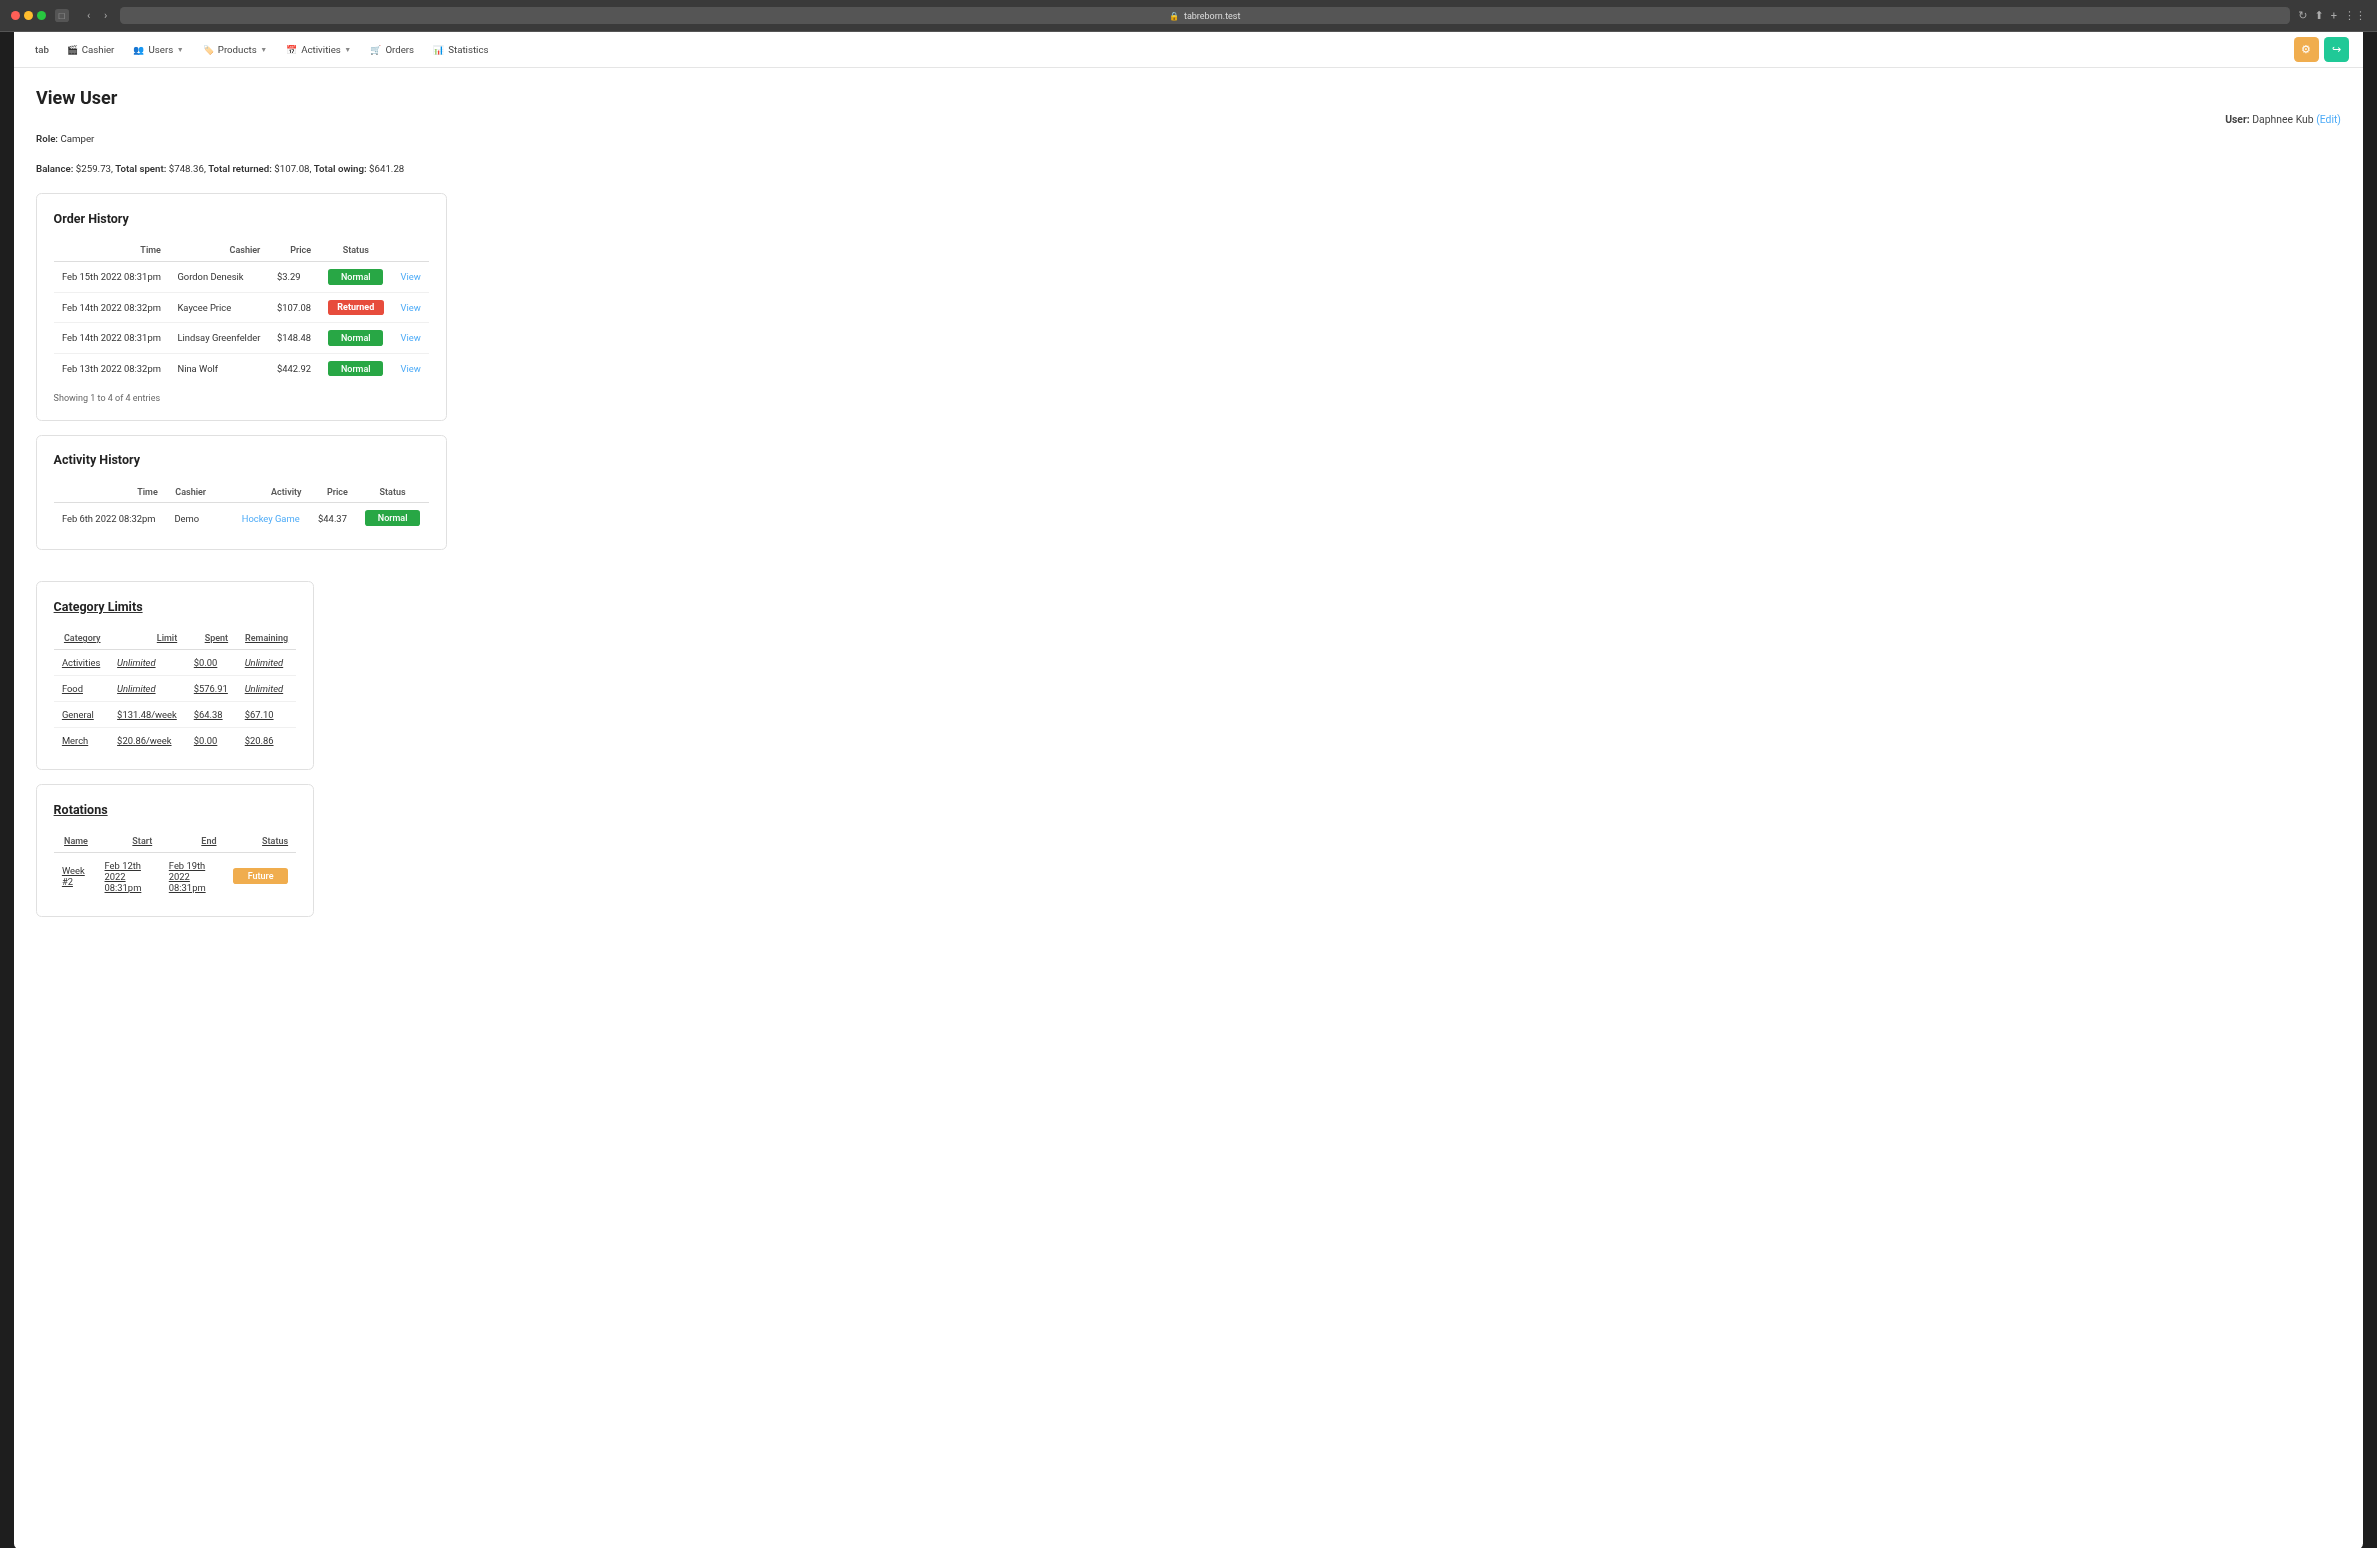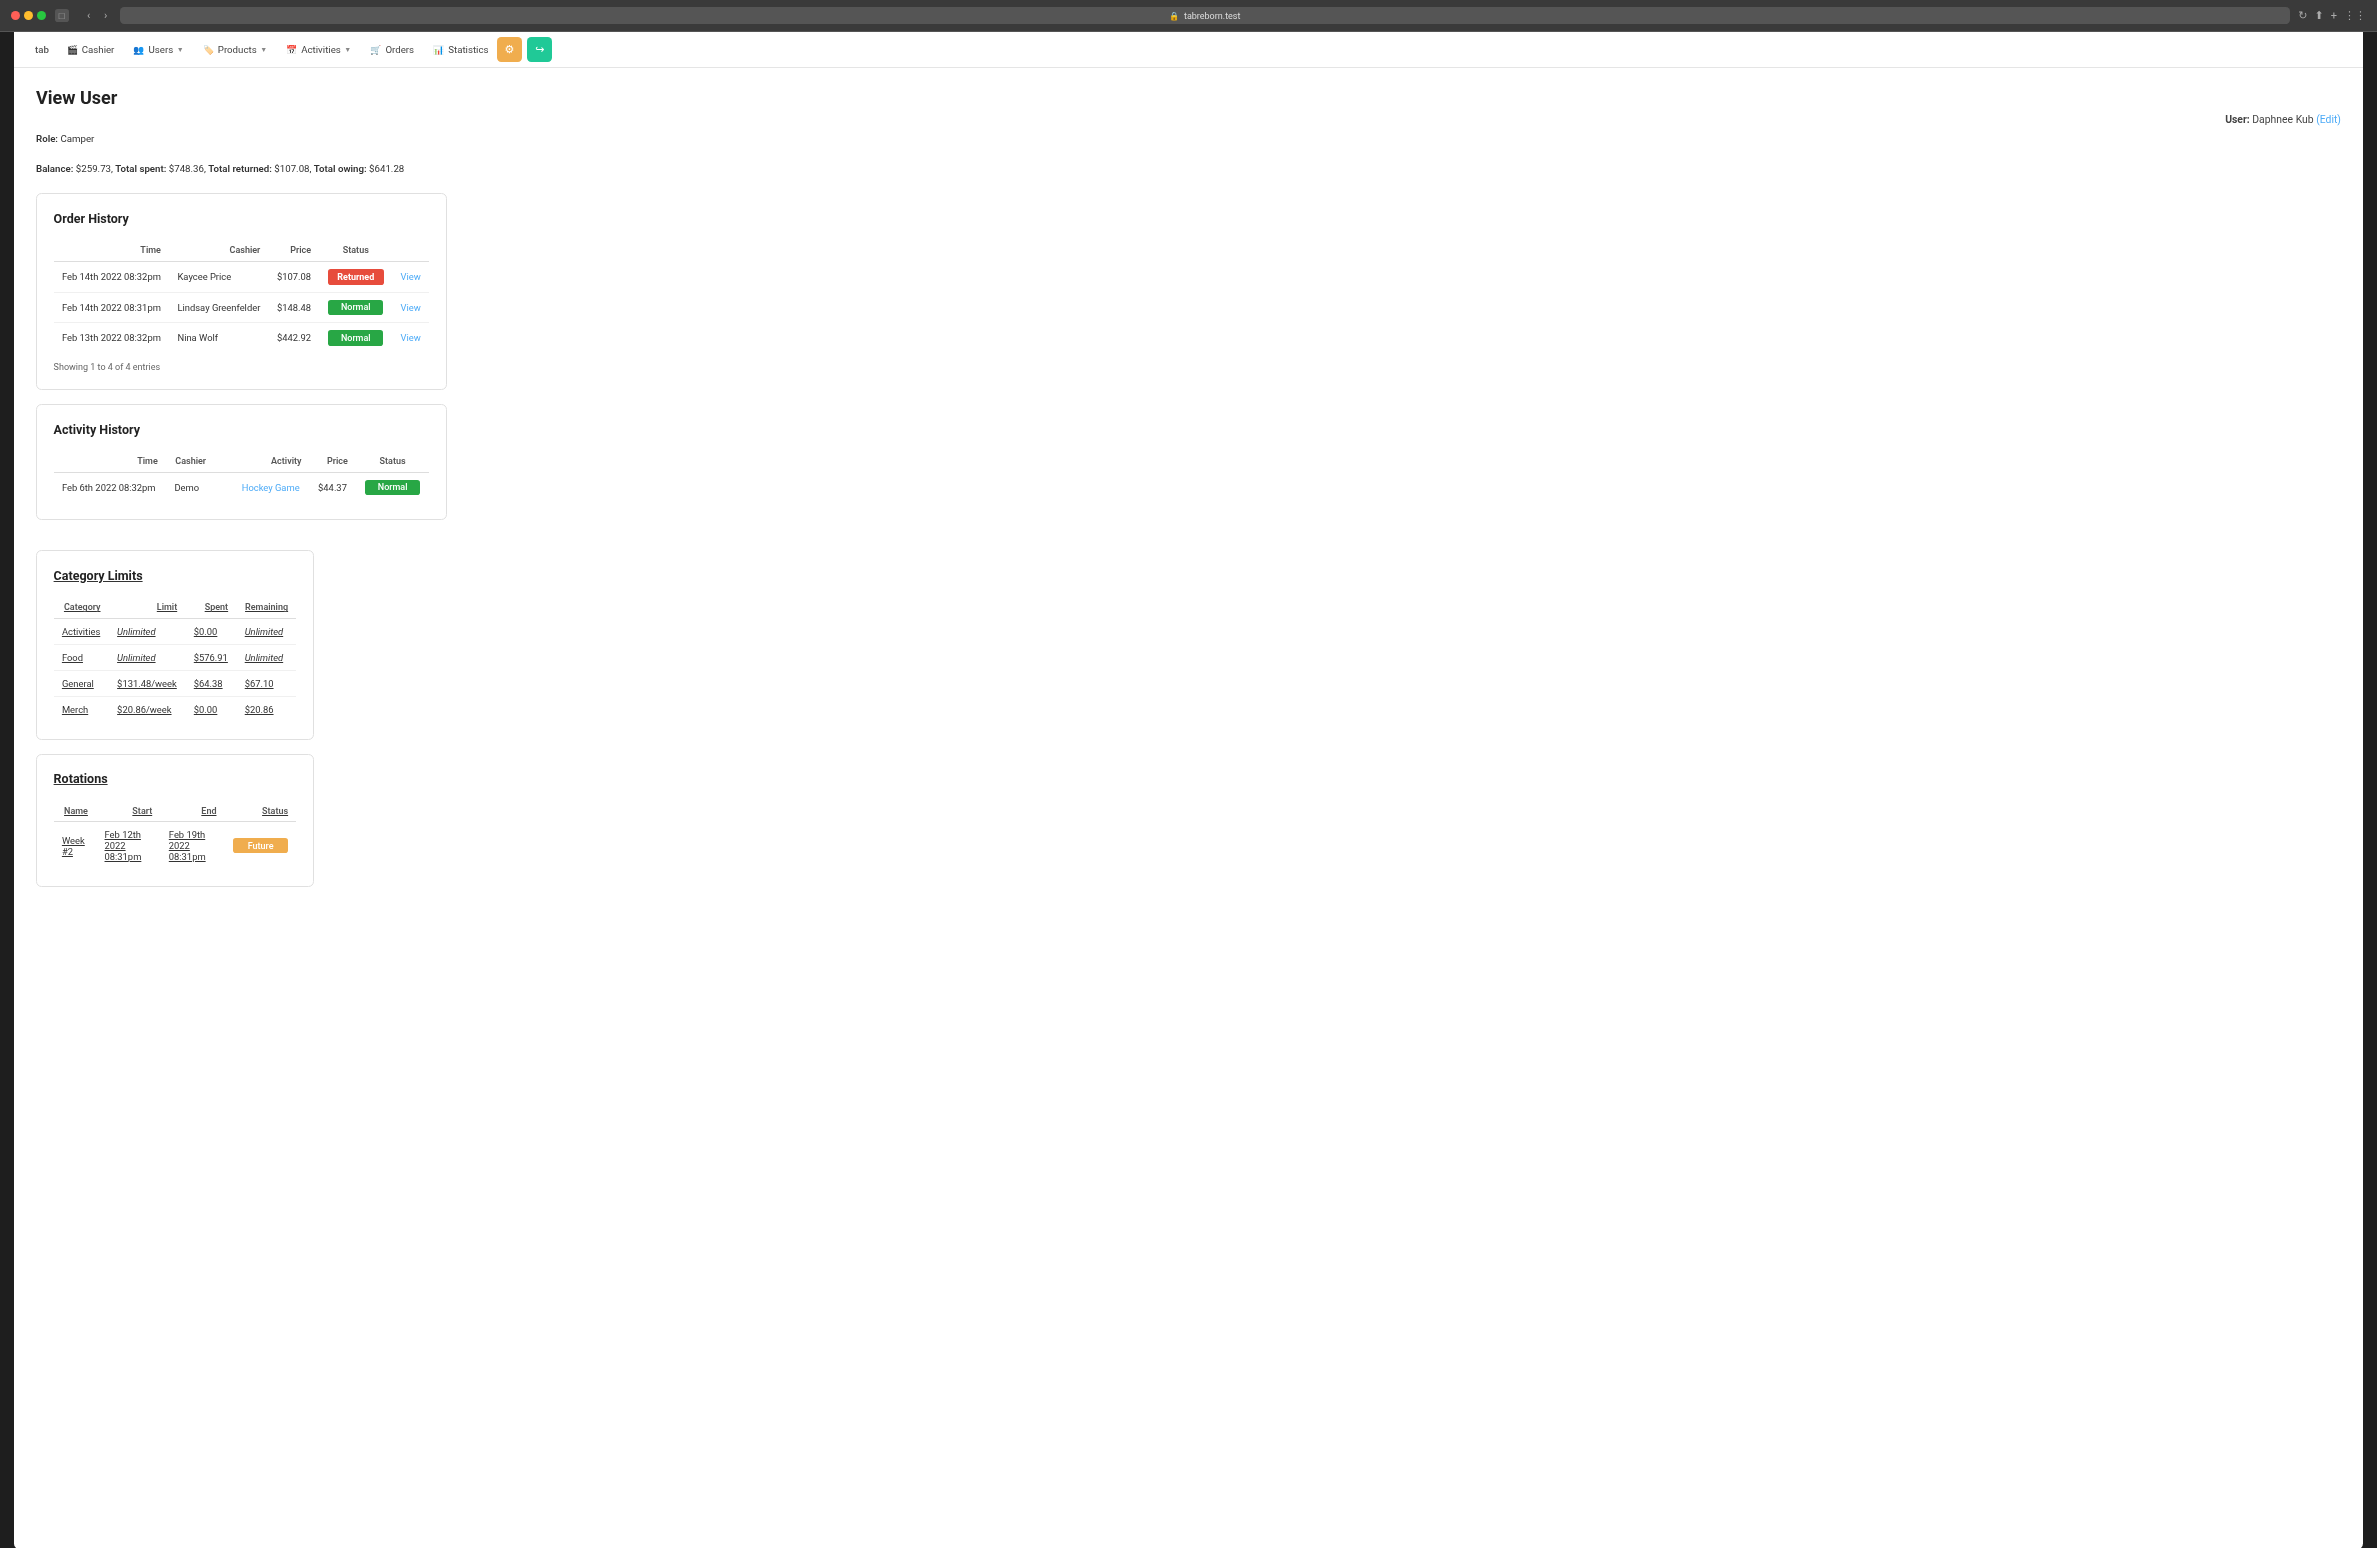--- a/index.html
+++ b/index.html
@@ -81,21 +81,21 @@
       border-radius: 0 0 5.5px 5.5px;
     }
 
     
     .top-nav {
       background: #fff;
       border-bottom: 0.7px solid #e5e5e5;
       padding: 4px 14px;
       display: flex;
       align-items: center;
-      justify-content: flex-start;
+      justify-content: space-between;
       height: 36px;
     }
     .nav-left {
       display: flex;
       align-items: center;
       gap: 2.8px;
     }
     .nav-logo {
       font-size: 9.7px;
       color: #555;
@@ -360,20 +360,31 @@
             <thead>
               <tr>
                 <th>Time</th>
                 <th>Cashier</th>
                 <th>Price</th>
                 <th class="centered">Status</th>
                 <th></th>
               </tr>
             </thead>
             <tbody id="order-history-body">
+            <tr>
+    <td>Feb 15th 2022 08:31pm</td>
+    <td>Gordon Denesik</td>
+    <td>$3.29</td>
+    <td class="centered">
+      <span class="badge badge-normal">Normal</span>
+    </td>
+    <td>
+      <a class="view-link">View</a>
+    </td>
+  </tr>
                 <tr>
     <td>Feb 14th 2022 08:32pm</td>
     <td>Kaycee Price</td>
     <td>$107.08</td>
     <td class="centered">
       <span class="badge badge-returned">Returned</span>
     </td>
     <td>
       <a class="view-link">View</a>
     </td>

